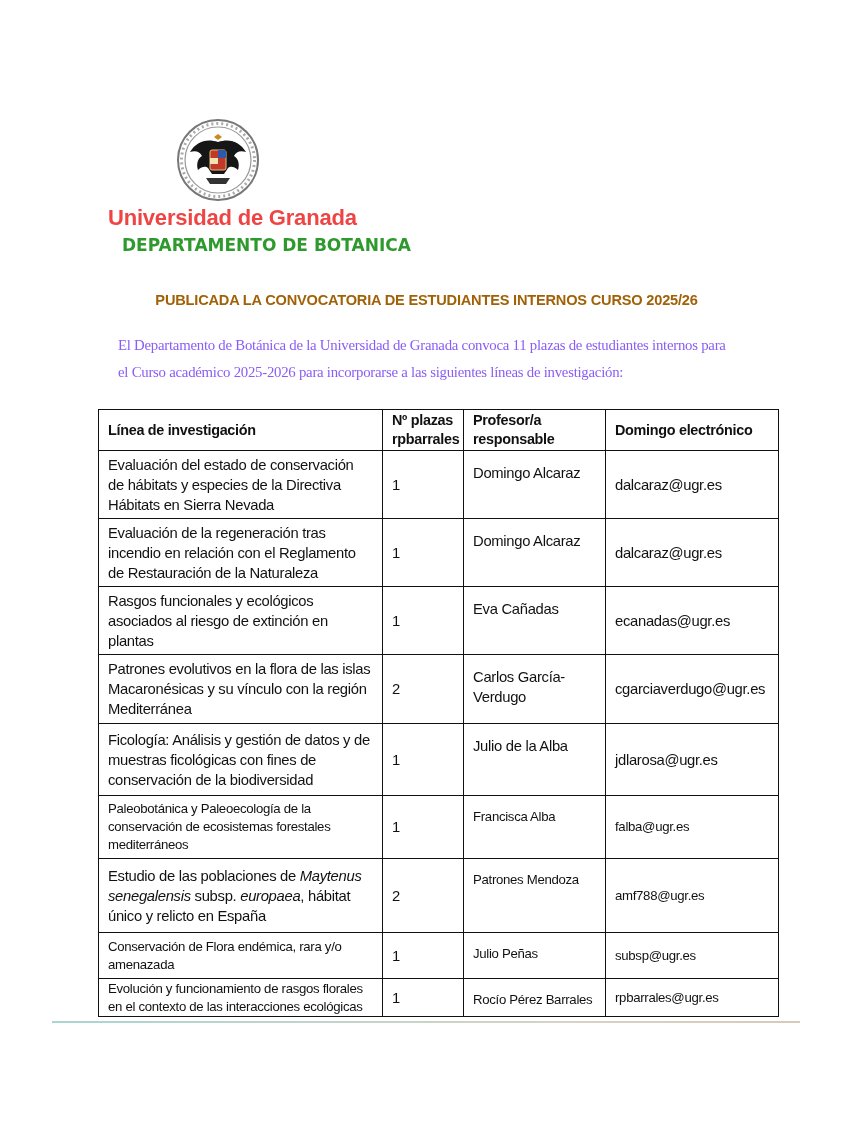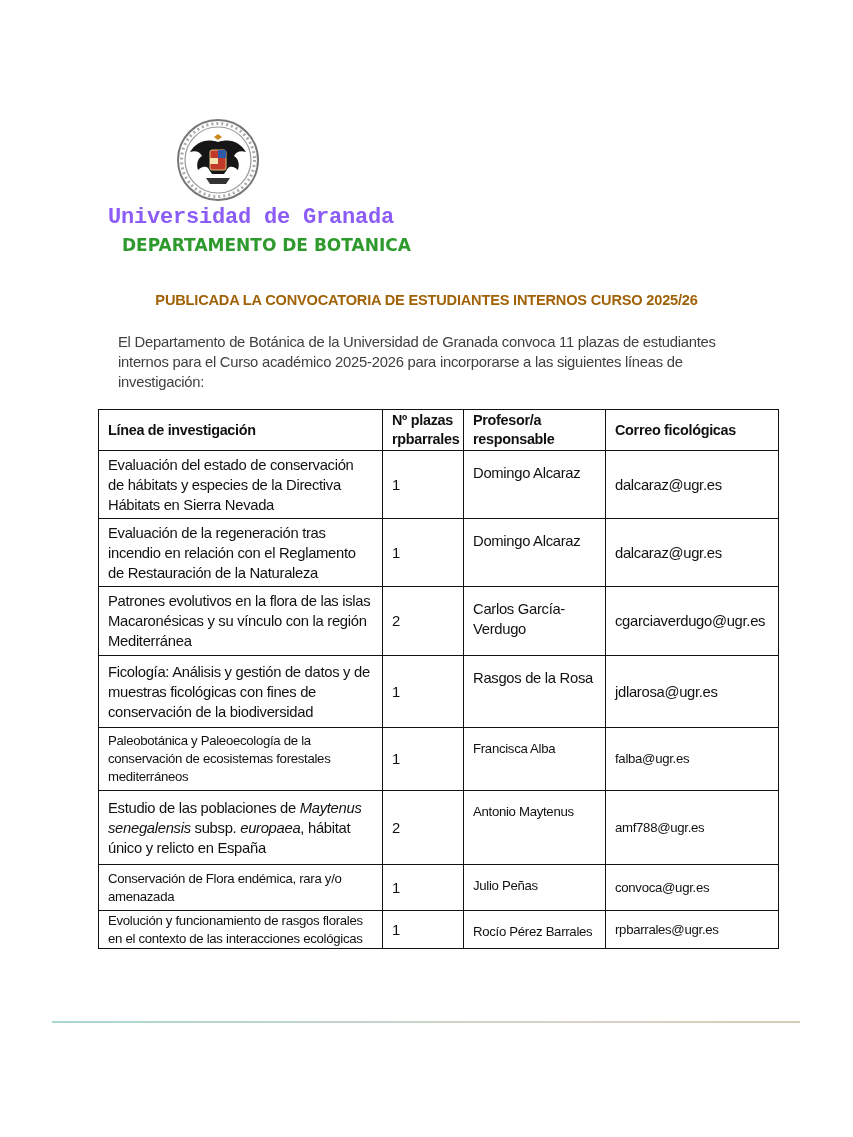--- a/index.html
+++ b/index.html
@@ -1,21 +1,21 @@
 <!DOCTYPE html>
 <html><head>
 <meta charset="utf-8">
 <style>
   html, body { margin: 0; padding: 0; background: #ffffff; }
   body { width: 853px; height: 1137px; position: relative; overflow: hidden; font-family: "Liberation Sans", sans-serif; color: #111; }
   .logo { position: absolute; left: 176px; top: 118px; width: 84px; height: 84px; }
-  .uni-name { position: absolute; left: 108px; top: 205px; font-family: Liberation Mono, monospace; font-size: 22px; font-weight: bold; color: #8b5cf6; letter-spacing: -0.2px; white-space: nowrap; }
+  .uni-name { position: absolute; left: 108px; top: 205px; font-family: Liberation Sans, sans-serif; font-size: 22px; font-weight: bold; color: #ef4444; letter-spacing: -0.2px; white-space: nowrap; }
   .dept-name { position: absolute; left: 122px; top: 235px; font-family: "DejaVu Sans", sans-serif; font-size: 17px; font-weight: bold; color: #2e9a2e; white-space: nowrap; }
   .title { position: absolute; left: 0; width: 853px; top: 292px; text-align: center; font-size: 14.6px; font-weight: bold; color: #a16207; letter-spacing: -0.2px; }
-  .intro { position: absolute; left: 118px; top: 332px; width: 620px; font-size: 14.8px; line-height: 20px; color: #404040; letter-spacing: -0.25px; }
+  .intro { position: absolute; left: 118px; top: 332px; width: 620px; font-size: 14.8px; line-height: 27px; color: #8b5cf6; letter-spacing: -0.25px; font-family: Liberation Serif, serif; }
   table.lines { position: absolute; left: 98px; top: 409px; border-collapse: collapse; table-layout: fixed; width: 680px; }
   table.lines td, table.lines th { border: 1.3px solid #111; padding: 0 9px; vertical-align: middle; text-align: left; font-size: 14.8px; line-height: 20px; letter-spacing: -0.3px; }
   table.lines th { font-weight: bold; font-size: 14.4px; line-height: 19px; }
   col.c1 { width: 284px; } col.c2 { width: 81px; } col.c3 { width: 142px; } col.c4 { width: 173px; }
   tr.h0 { height: 41px; } tr.h1 { height: 68px; } tr.h2 { height: 68px; } tr.h3 { height: 68px; } tr.h4 { height: 69px; }
   tr.h5 { height: 72px; } tr.h6 { height: 63px; } tr.h7 { height: 74px; padding-left: 12px; } tr.h8 { height: 46px; } tr.h9 { height: 38px; margin-top: 15px; }
   td.small { font-size: 13.2px !important; line-height: 18px !important; }
   td.name { vertical-align: top !important; padding-top: 12px !important; }
   .footer-line { position: absolute; left: 52px; top: 1021px; width: 748px; height: 2px; background: linear-gradient(to right, #a9d6d0, #d8d2c6 70%, #d6cbb5); }
 </style>
@@ -45,65 +45,71 @@
       <col class="c1">
       <col class="c2">
       <col class="c3">
       <col class="c4">
     </colgroup>
   <tbody>
       <tr class="h0">
     <th>Línea de investigación</th>
     <th><span>Nº plazas</span><br><span>rpbarrales</span></th>
     <th><span>Profesor/a</span><br><span>responsable</span></th>
-    <th>Correo ficológicas</th>
+    <th>Domingo electrónico</th>
   </tr>
   <tr class="h1">
     <td>Evaluación del estado de conservación de hábitats y especies de la Directiva Hábitats en Sierra Nevada</td>
     <td>1</td>
     <td class="name" style="padding-top:20px">Domingo Alcaraz</td>
     <td>dalcaraz@ugr.es</td>
   </tr>
   <tr class="h2">
     <td>Evaluación de la regeneración tras incendio en relación con el Reglamento de Restauración de la Naturaleza</td>
     <td>1</td>
     <td class="name" style="padding-top:14px">Domingo Alcaraz</td>
     <td>dalcaraz@ugr.es</td>
   </tr>
+  <tr class="h3">
+    <td>Rasgos funcionales y ecológicos asociados al riesgo de extinción en plantas</td>
+    <td>1</td>
+    <td class="name" style="padding-top:14px">Eva Cañadas</td>
+    <td>ecanadas@ugr.es</td>
+  </tr>
   <tr class="h4">
     <td>Patrones evolutivos en la flora de las islas Macaronésicas y su vínculo con la región Mediterránea</td>
     <td>2</td>
     <td class="name" style="padding-top:13px; width:110px">
           <span style="display:block;width:100px">Carlos García-Verdugo</span>
         </td>
     <td>cgarciaverdugo@ugr.es</td>
   </tr>
   <tr class="h5">
     <td>Ficología: Análisis y gestión de datos y de muestras ficológicas con fines de conservación de la biodiversidad</td>
     <td>1</td>
-    <td class="name" style="padding-top:22px">Rasgos de la Rosa</td>
+    <td class="name" style="padding-top:22px">Julio de la Alba</td>
     <td>jdlarosa@ugr.es</td>
   </tr>
   <tr class="h6">
     <td class="small">Paleobotánica y Paleoecología de la conservación de ecosistemas forestales mediterráneos</td>
     <td>1</td>
     <td class="name small" style="padding-top:18px">Francisca Alba</td>
     <td class="small">falba@ugr.es</td>
   </tr>
   <tr class="h7">
     <td><span>Estudio de las poblaciones de </span><i>Maytenus senegalensis</i><span> subsp. </span><i>europaea</i><span>, hábitat único y relicto en España</span></td>
     <td>2</td>
-    <td class="name small" style="padding-top:23px">Antonio Maytenus</td>
+    <td class="name small" style="padding-top:23px">Patrones Mendoza</td>
     <td class="small">amf788@ugr.es</td>
   </tr>
   <tr class="h8">
     <td class="small">Conservación de Flora endémica, rara y/o amenazada</td>
     <td>1</td>
     <td class="name small" style="padding-top:8px">Julio Peñas</td>
-    <td class="small">convoca@ugr.es</td>
+    <td class="small">subsp@ugr.es</td>
   </tr>
   <tr class="h9">
     <td class="small">Evolución y funcionamiento de rasgos florales en el contexto de las interacciones ecológicas</td>
     <td>1</td>
     <td class="name small" style="padding-top:6px">Rocío Pérez Barrales</td>
     <td class="small">rpbarrales@ugr.es</td>
   </tr>
 </tbody>
   </table>
 

